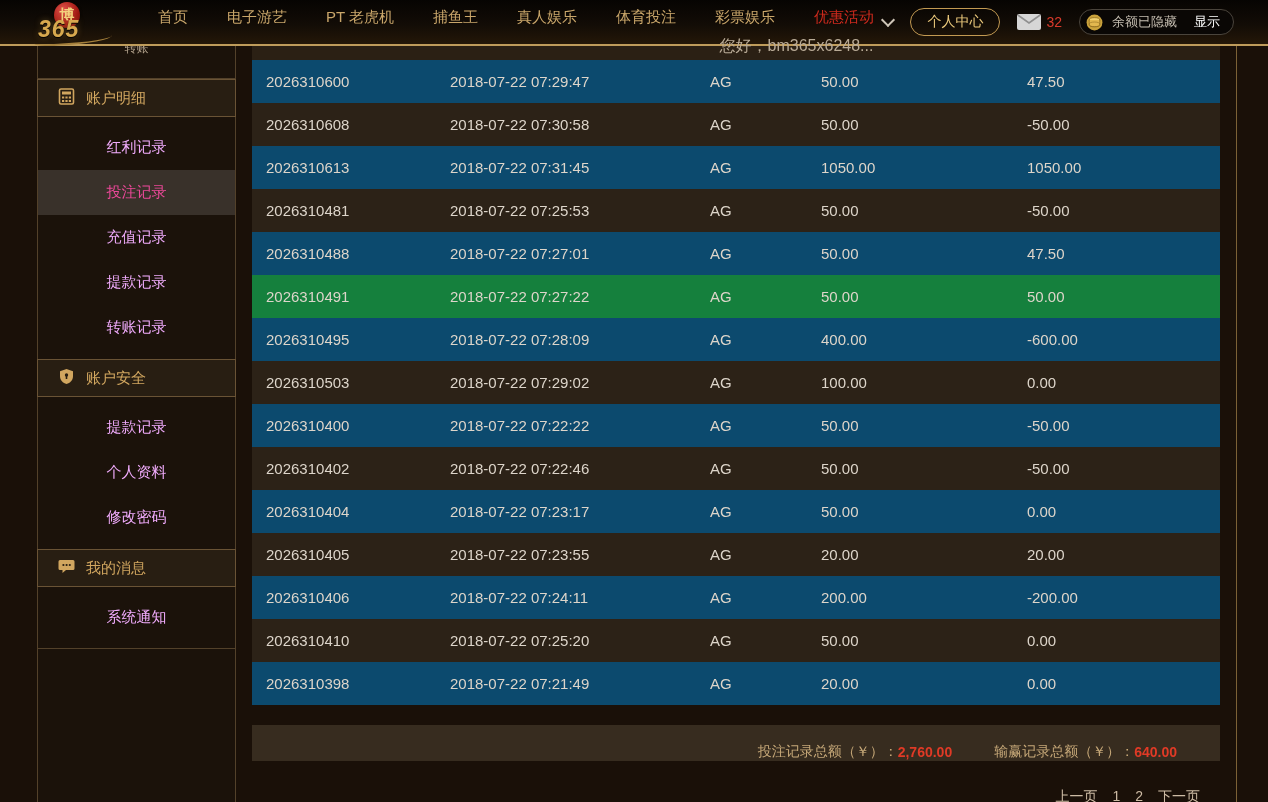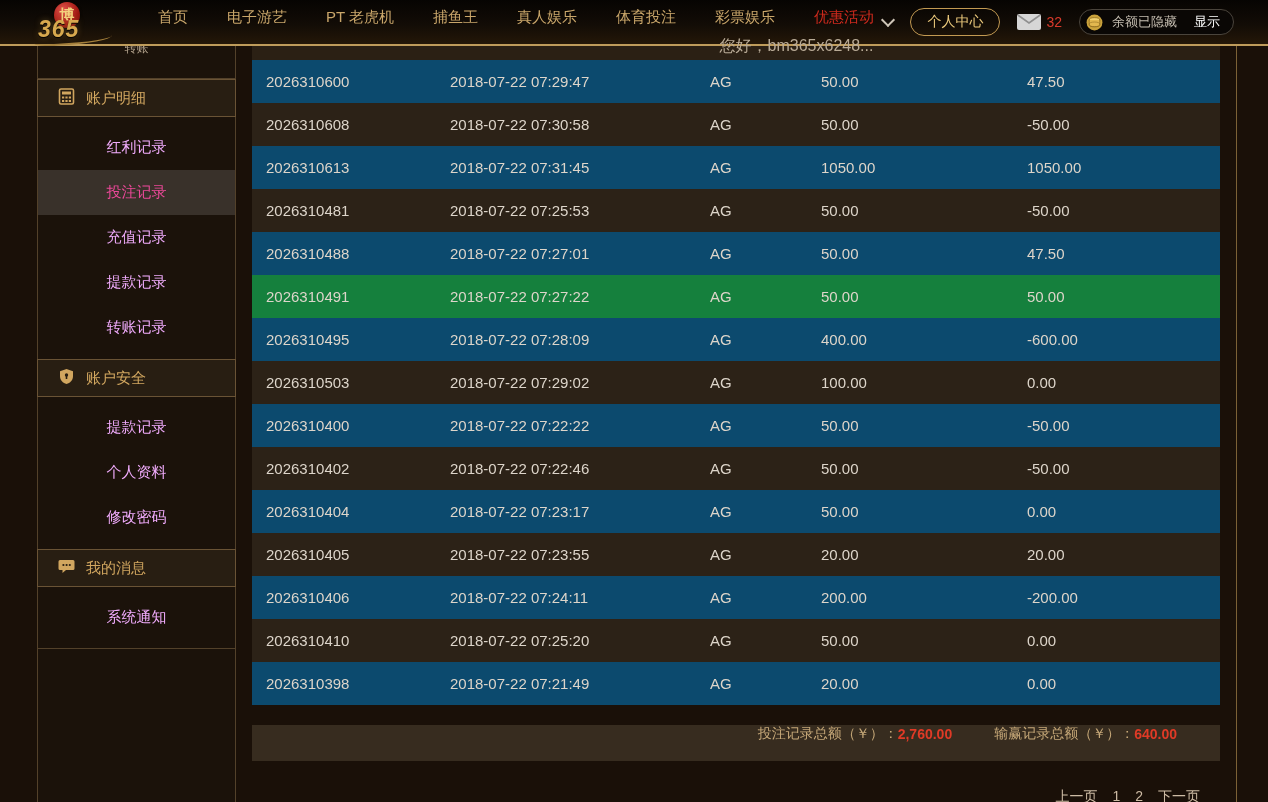--- a/index.html
+++ b/index.html
@@ -96,21 +96,21 @@
     height:43px;align-items:center;background:#0c4a6e;
     color:#ddd5ca;font-size:15px;cursor:default;
   }
   .trow.alt{background:#2c2217;}
   .trow.hl{background:#15803d;}
   .trow .c1{padding-left:14px;}
   .trow .c3{}
   .trow .c4,.trow .c5{padding-left:51px;}
   .summary-bar{
     margin-top:20px;height:36px;background:#372c1f;
-    display:flex;align-items:flex-start;justify-content:flex-end;
+    display:flex;align-items:flex-end;justify-content:flex-end;
     padding-right:43px;box-sizing:border-box;gap:42px;
   }
   .sum-item{display:flex;align-items:center;font-size:14px;}
   .sum-label{color:#c6a878;}
   .sum-value{color:#e03a26;font-weight:bold;}
   .pagination{
     margin-top:27px;display:flex;justify-content:flex-end;align-items:flex-start;
     gap:15px;padding-right:20px;color:#cdbba4;font-size:14px;
   }
   .page-item{cursor:pointer;white-space:nowrap;}

